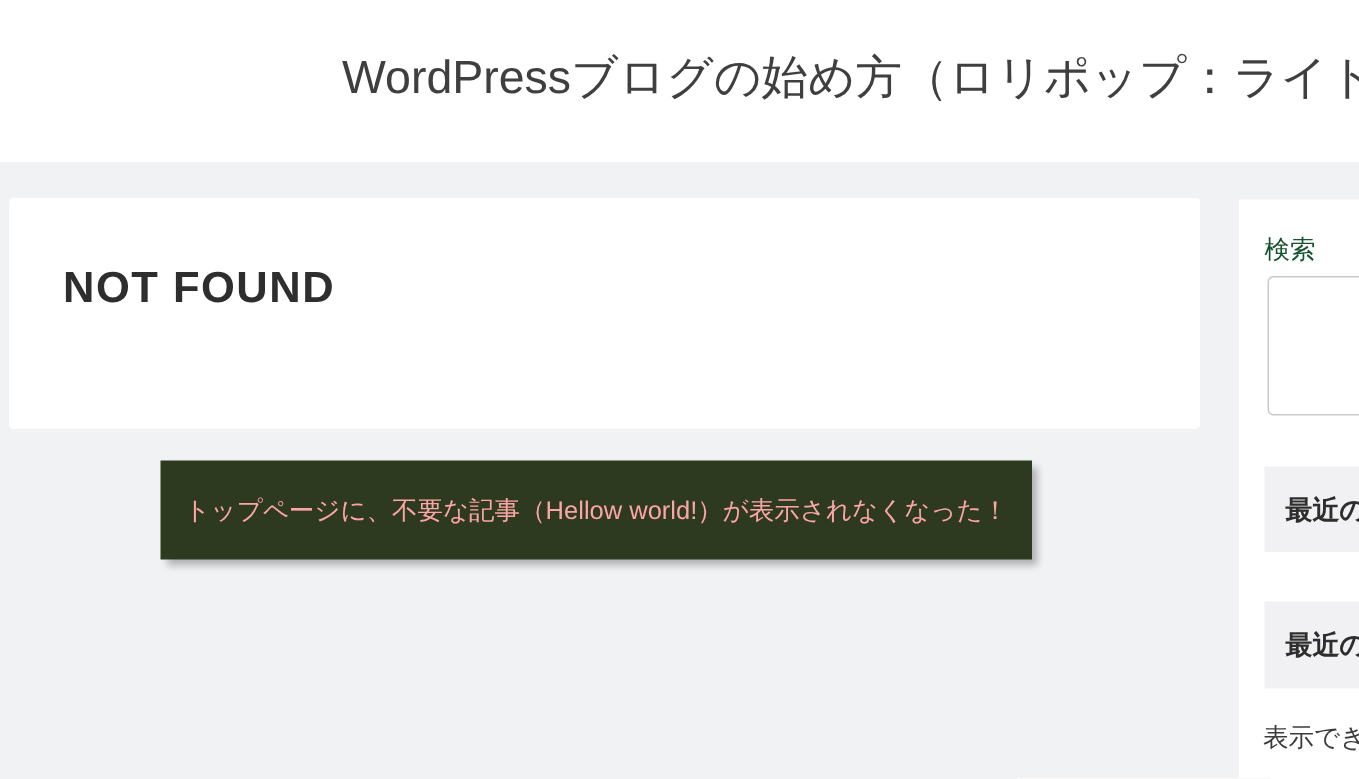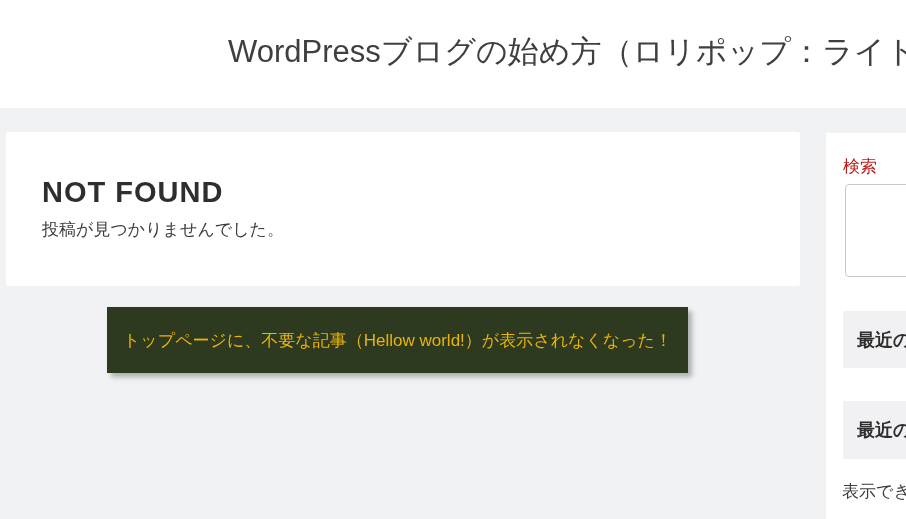--- a/index.html
+++ b/index.html
@@ -65,34 +65,34 @@
     left: 107px; top: 307px;
     width: 581px; height: 66px;
     background: #2d3a20;
     box-shadow: 4px 4px 5px rgba(0,0,0,0.28);
     display: flex;
     align-items: center;
     justify-content: center;
   }
   .callout-text {
     font-size: 17px;
-    color: #eab308;
+    color: #fca5a5;
     white-space: nowrap;
   }
   .sidebar-card {
     position: absolute;
     left: 826px; top: 133px;
     width: 300px; height: 386px;
     background: #ffffff;
   }
   .search-label {
     position: absolute;
     left: 17px; top: 22px;
     font-size: 17px;
-    color: #b91c1c;
+    color: #14532d;
     white-space: nowrap;
   }
   .search-input {
     position: absolute;
     left: 19px; top: 51px;
     width: 280px; height: 93px;
     background: #ffffff;
     border: 1px solid #c9c9c9;
     border-radius: 4px;
     font-size: 17px;
@@ -131,21 +131,20 @@
 <div id="screen">
 
   <div class="site-header">
     <div class="site-title">WordPressブログの始め方（ロリポップ：ライトプラ</div>
   </div>
 
   <div class="page-bg"></div>
 
   <div class="main-card">
     <div class="not-found-title">NOT FOUND</div>
-    <div class="not-found-msg">投稿が見つかりませんでした。</div>
   </div>
 
   <div class="callout">
     <span class="callout-text">トップページに、不要な記事（Hellow world!）が表示されなくなった！</span>
   </div>
 
   <div class="sidebar-card">
     <div class="search-label">検索</div>
     <input class="search-input" type="text" placeholder="" style="">
     <div class="widget-header first">

